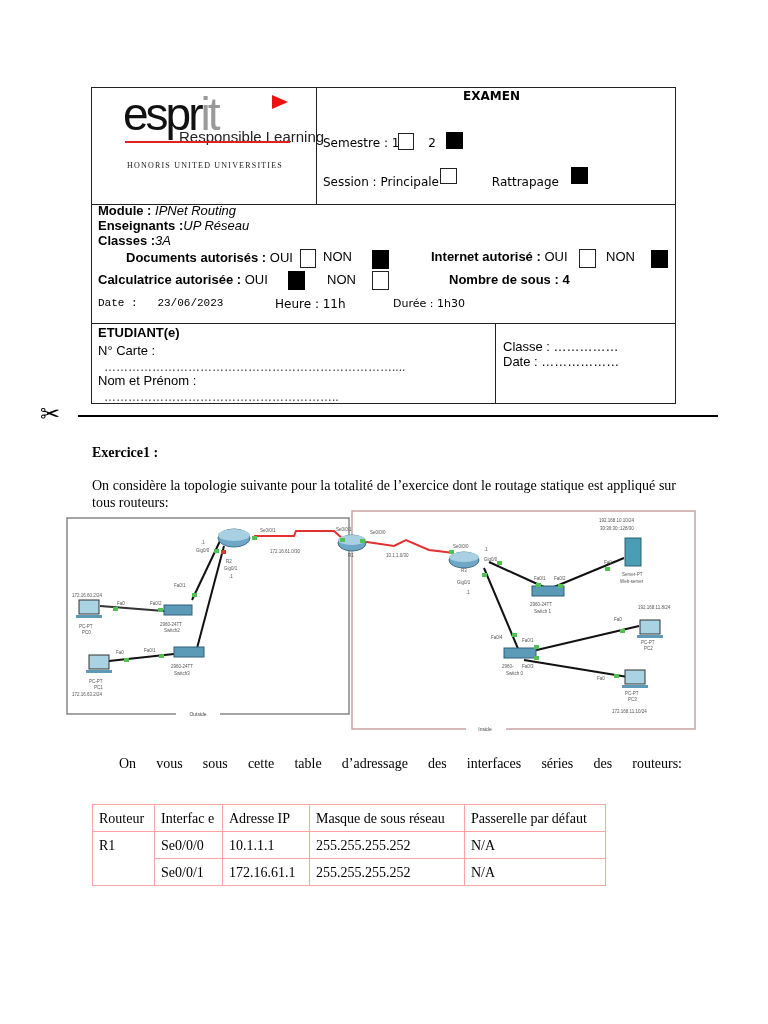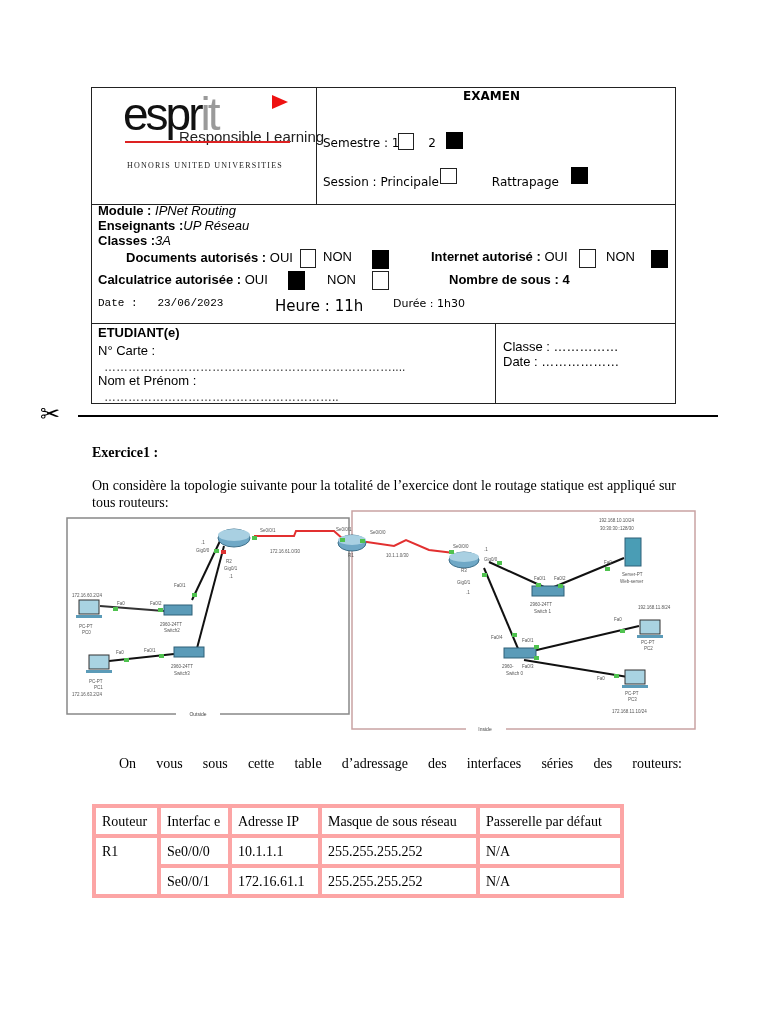--- a/index.html
+++ b/index.html
@@ -37,21 +37,21 @@
   .scissors { left: 40px; top: 402px; font-size: 24px; line-height: 24px; }
 
   
   .para { font-family: "Liberation Serif", serif; font-size: 14px; line-height: 17px; text-align: justify; }
 
   
   .diagram { left: 64px; top: 508px; width: 634px; height: 224px; }
 
   
   table.addr { border-collapse: collapse; font-family: "Liberation Serif", serif; font-size: 14px; }
-  table.addr td { border: 4px solid #fca5a5; padding: 6px 6px 4px 6px; vertical-align: top; line-height: 16px; }
+  table.addr td { border: 1px solid #fca5a5; padding: 6px 6px 4px 6px; vertical-align: top; line-height: 16px; }
 </style>
 </head>
 <body>
 
 <div class="abs hdr-box"></div>
 <div class="abs hdr-logo-cell"></div>
 <div class="abs hdr-row-line" style="top:204px;"></div>
 <div class="abs hdr-row-line" style="top:323px;"></div>
 <div class="abs hdr-mid-line"></div>
 
@@ -96,21 +96,21 @@
 <div class="abs sans lbl" style="left:98px; top:272px;">
   <b>Calculatrice autorisée :</b> <span>OUI</span>
 </div>
 <div class="abs checkbox checked" style="left:288px; top:271px; width:17px; height:19px;"></div>
 <div class="abs sans lbl" style="left:327px; top:272px;">NON</div>
 <div class="abs checkbox" style="left:372px; top:271px; width:17px; height:19px;"></div>
 
 <div class="abs sans lbl" style="left:449px; top:272px;"><b><span>Nombre de sous :</span> <span>4</span></b></div>
 
 <div class="abs calib" style="left:98px; top:297px; font-size:11px; white-space:pre;font-family:Liberation Mono, monospace;">Date :   23/06/2023</div>
-<div class="abs calib" style="left:275px; top:297px; font-size:15px;">Heure : 11h</div>
+<div class="abs calib" style="left:275px; top:297px; font-size:12px;">Heure : 11h</div>
 <div class="abs calib" style="left:393px; top:297px; font-size:11px;">Durée : 1h30</div>
 
 <div class="abs sans" style="left:98px; top:325px; font-size:13px; font-weight:bold;">ETUDIANT(e)</div>
 <div class="abs sans" style="left:98px; top:343px; font-size:13px;">N° Carte :</div>
 <div class="abs sans dotline" style="left:104px; top:360px; width:330px; overflow:hidden; white-space:nowrap;">………………………………………………………………....</div>
 <div class="abs sans" style="left:98px; top:373px; font-size:13px;">Nom et Prénom :</div>
 <div class="abs sans dotline" style="left:104px; top:390px; width:285px; overflow:hidden; white-space:nowrap;">…………………………………………………..</div>
 <div class="abs sans" style="left:503px; top:339px; font-size:13px;">Classe : ……………</div>
 <div class="abs sans" style="left:503px; top:354px; font-size:13px;">Date : ………………</div>
 

